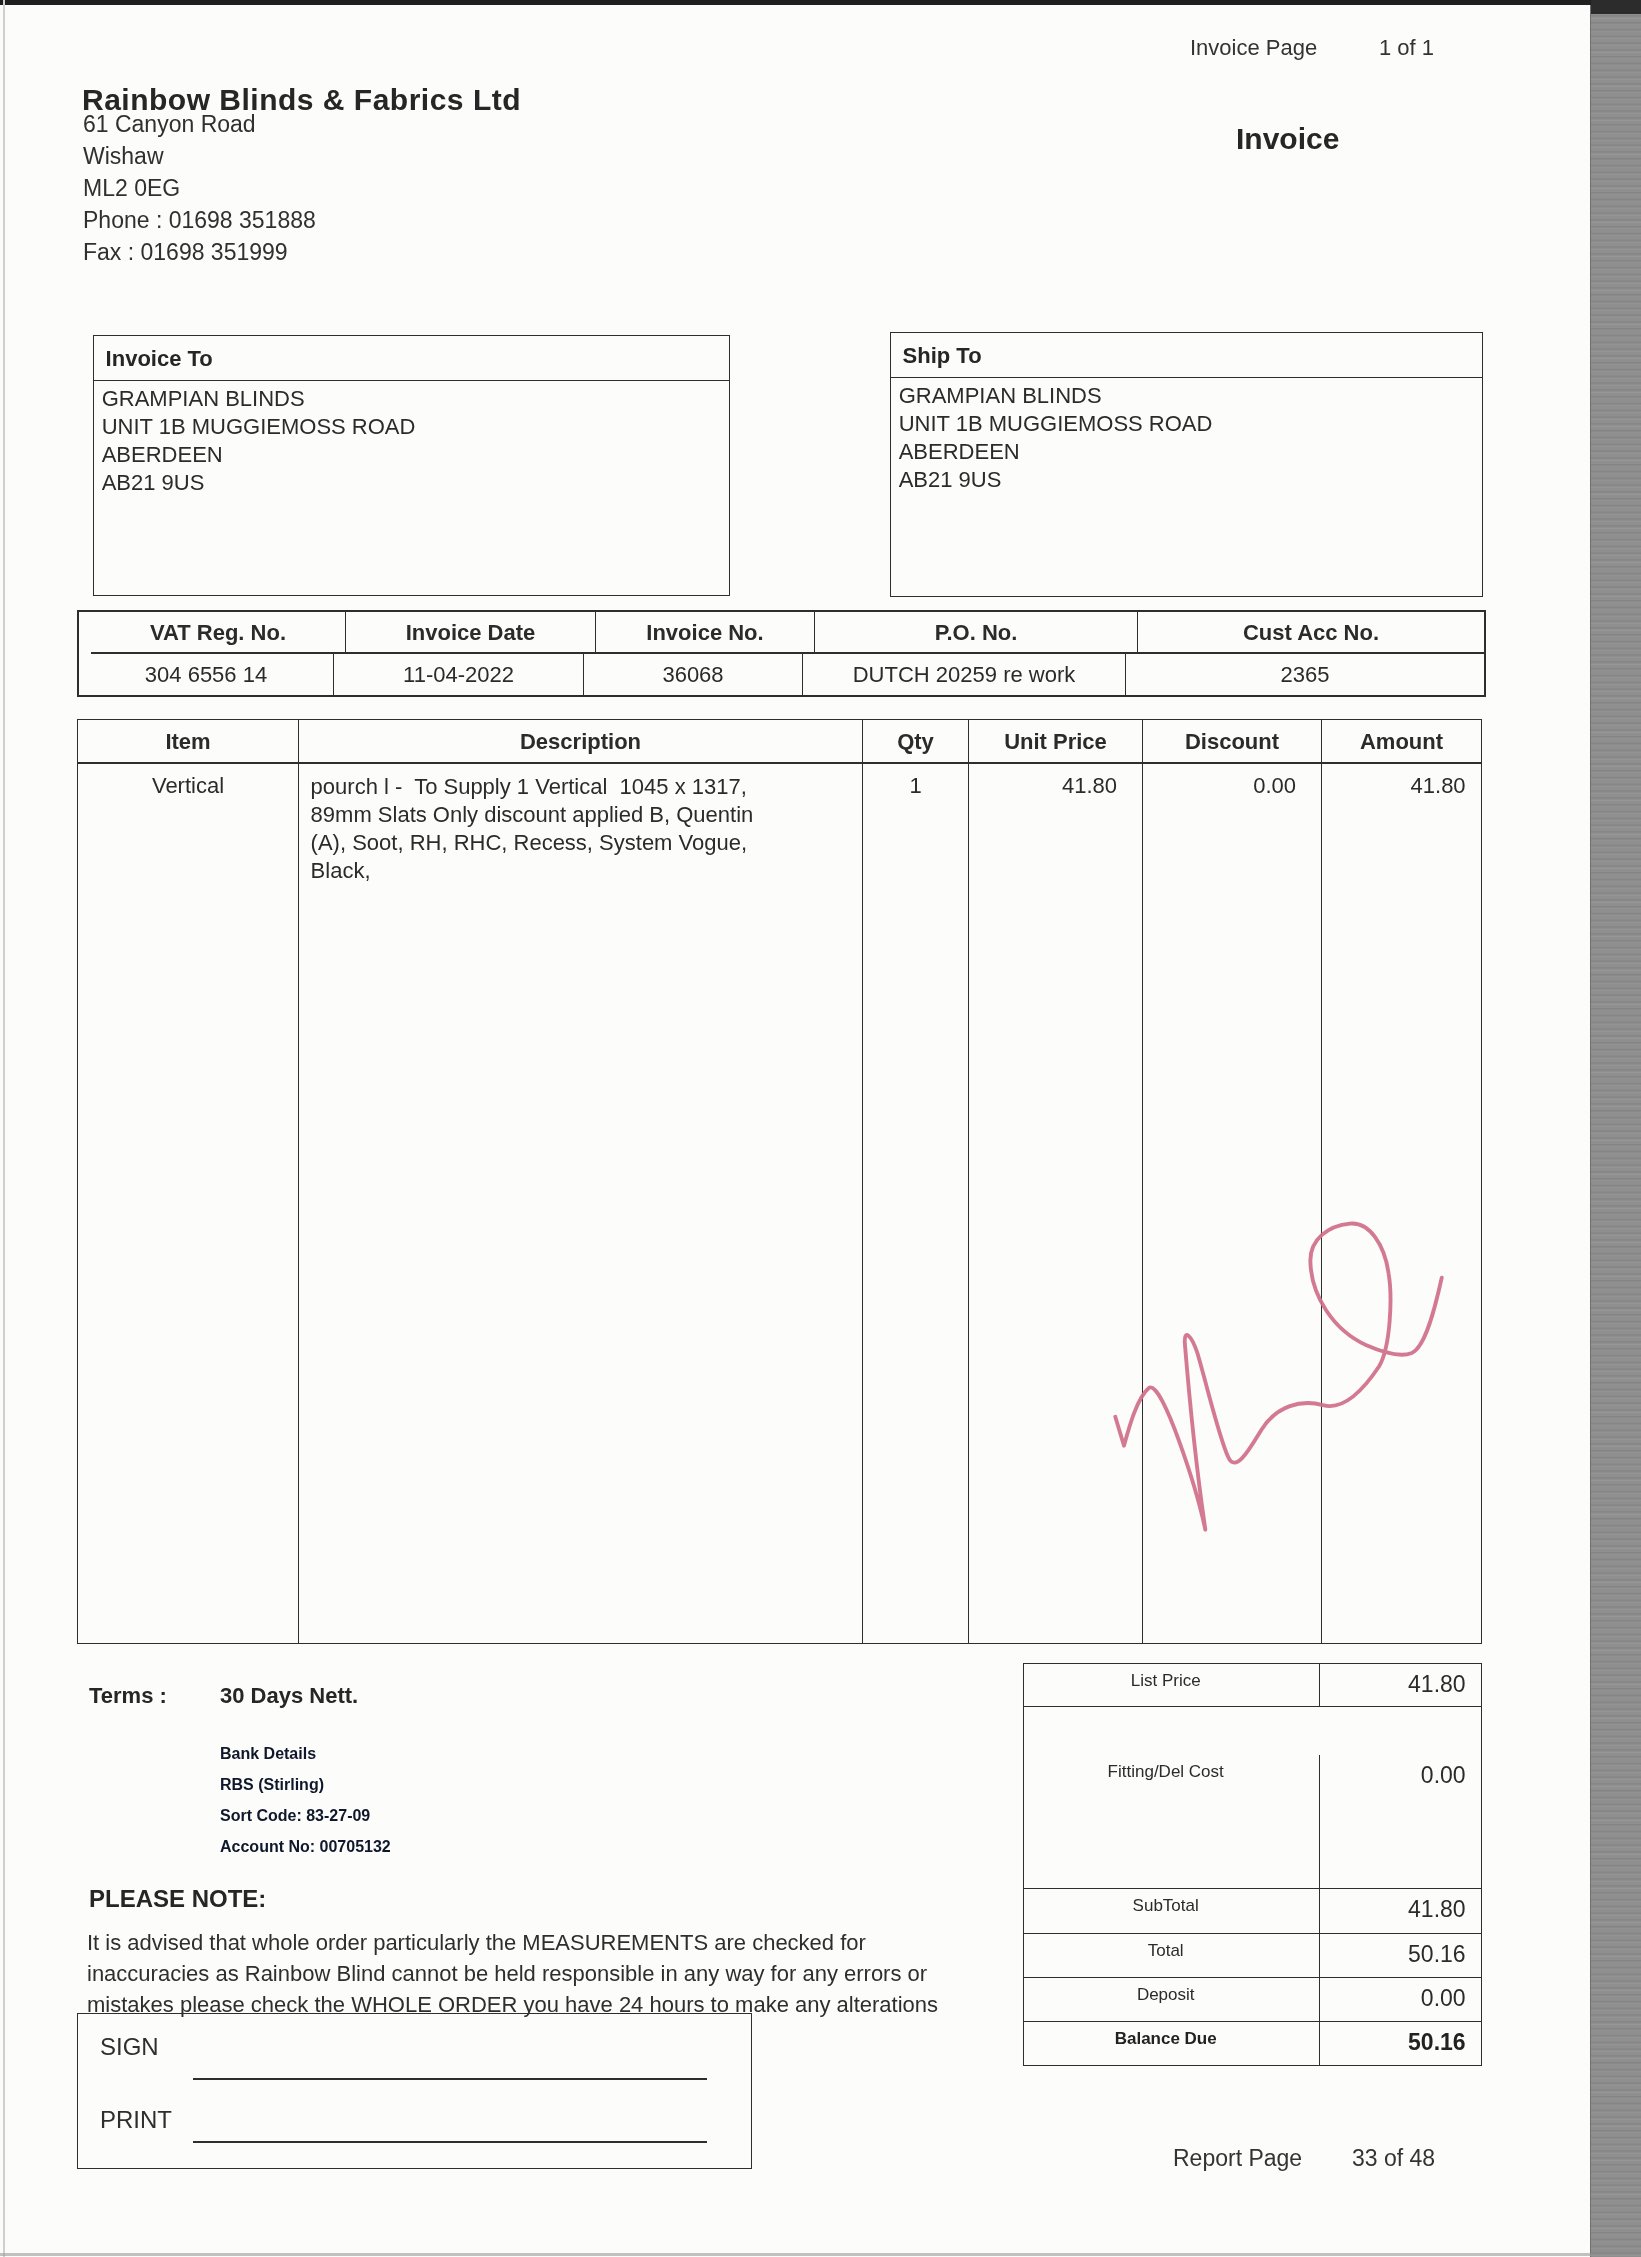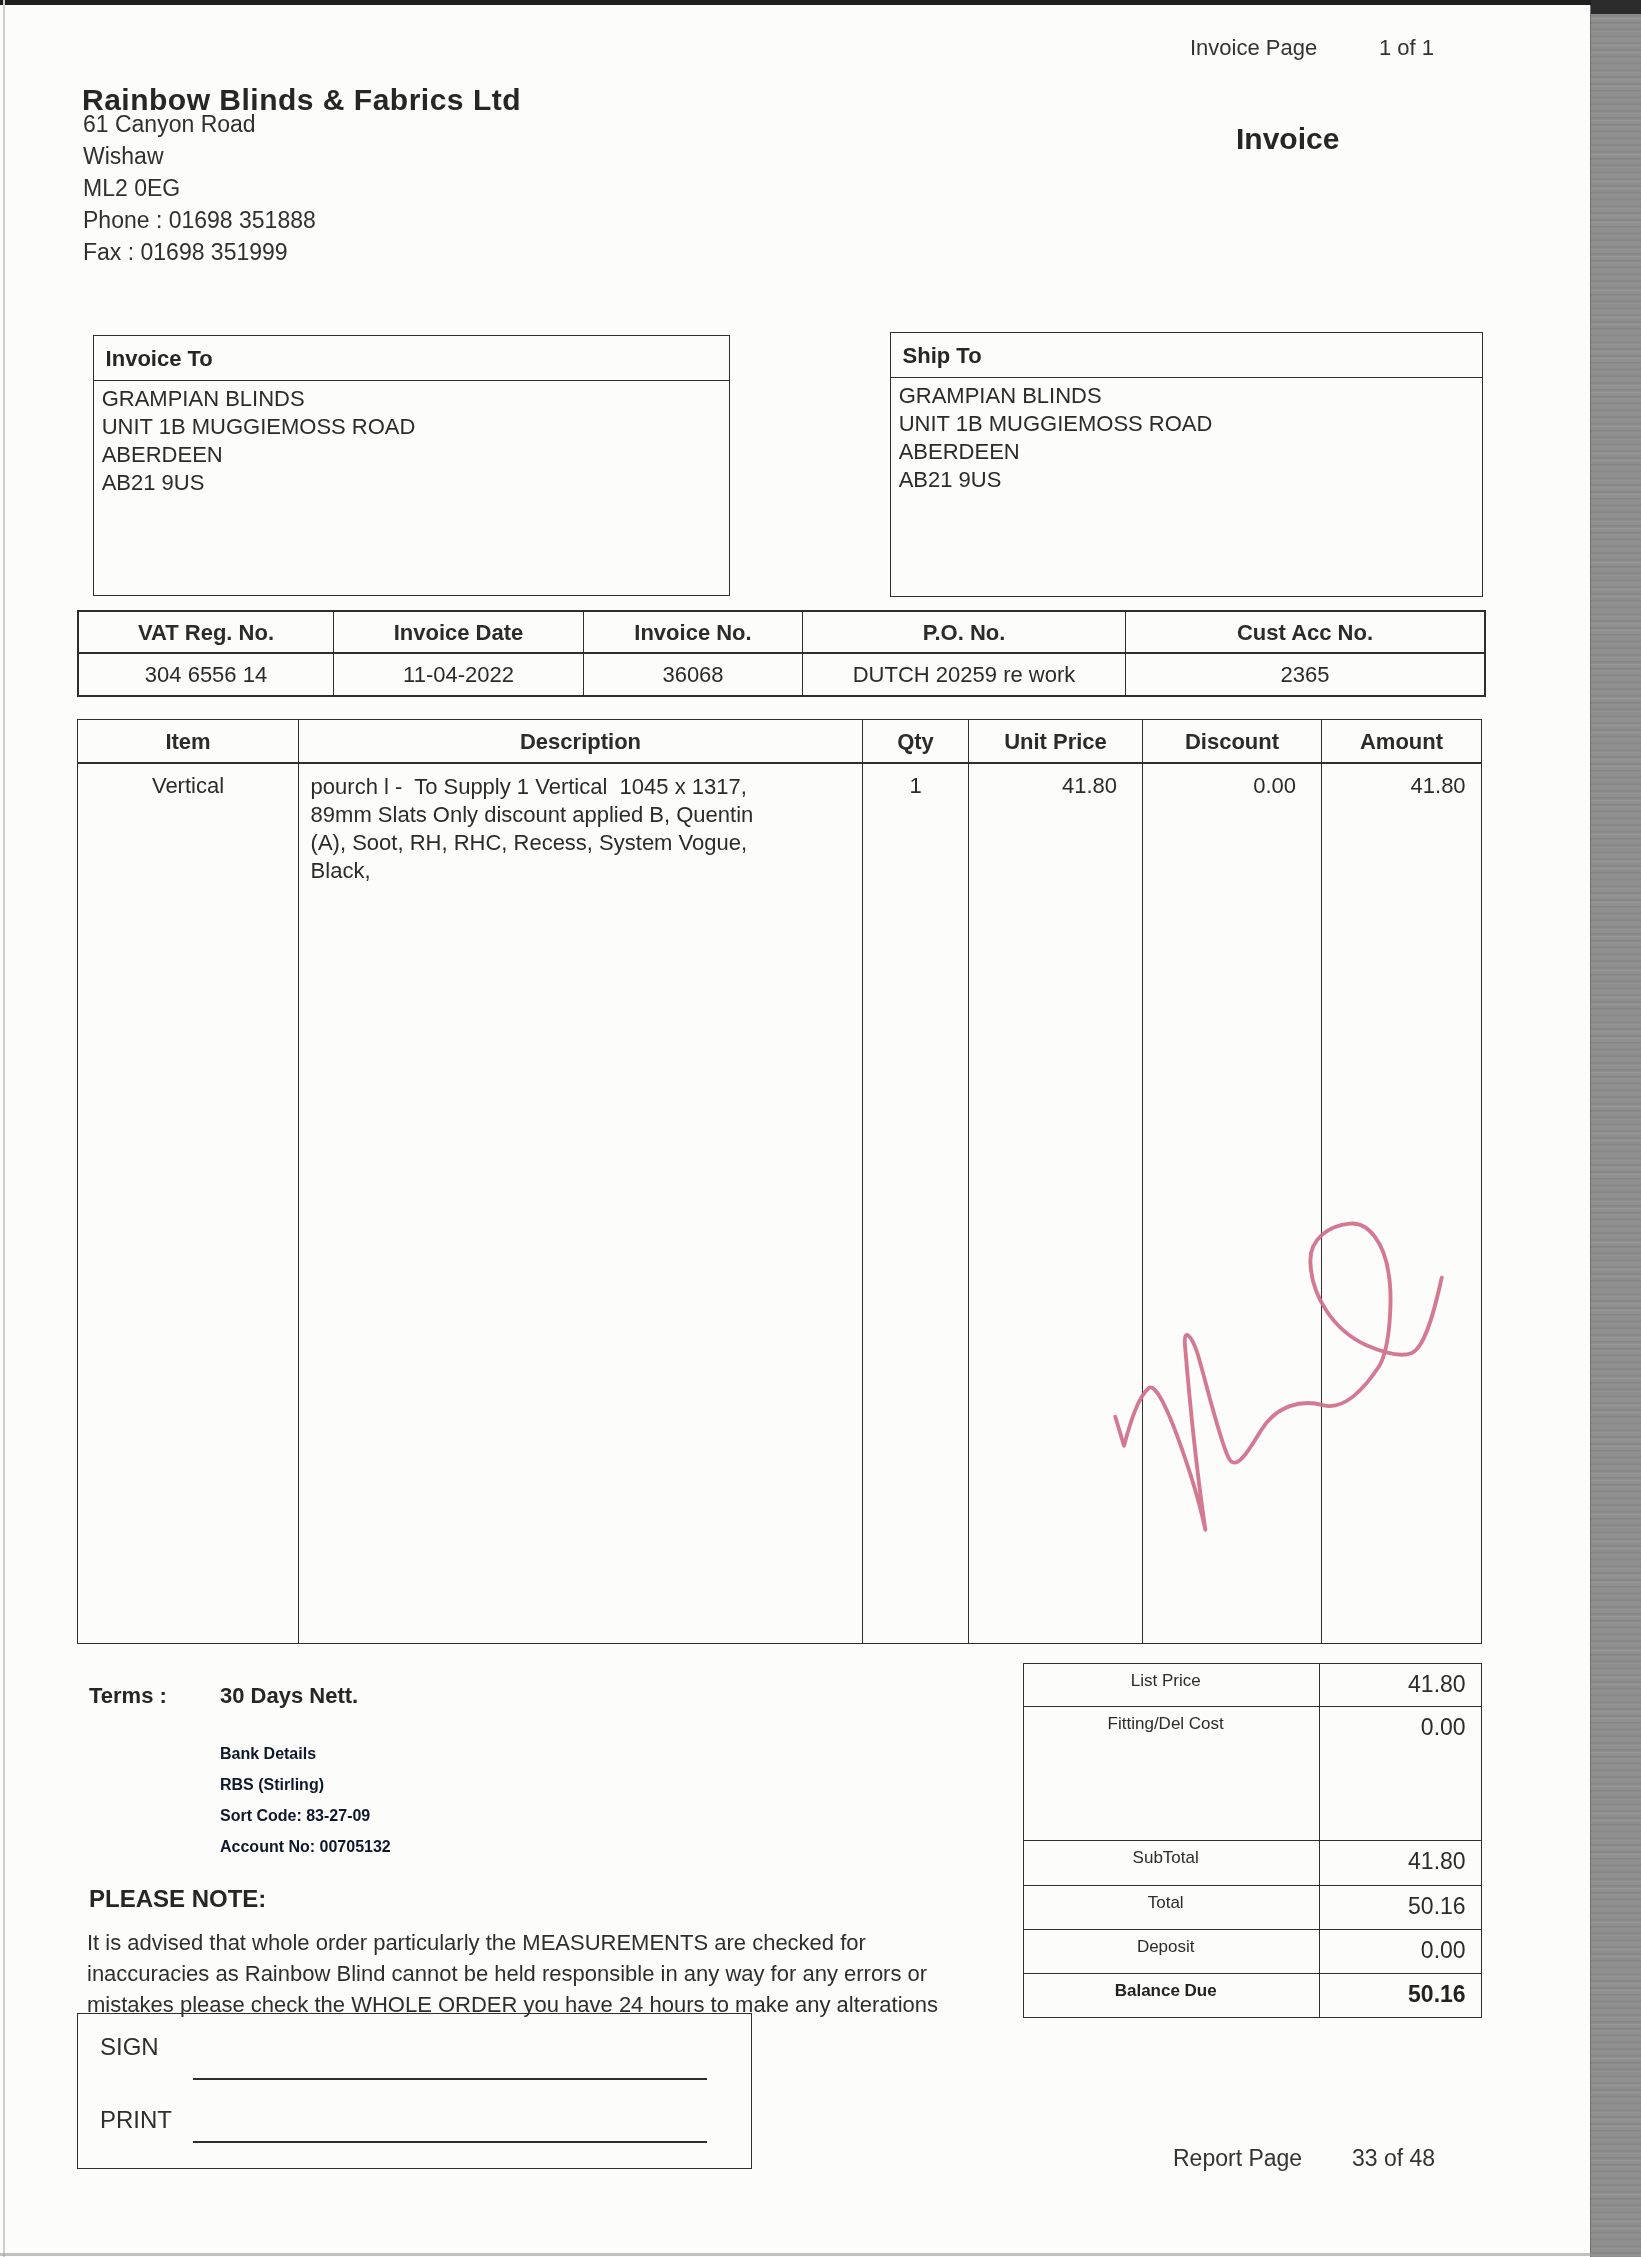--- a/index.html
+++ b/index.html
@@ -34,21 +34,21 @@
   .invoice-to-box{left:93px;top:335px;width:635px;height:259px;}
   .ship-to-box{left:890px;top:332px;width:591px;height:263px;}
   .addr-box .hd{
     font-weight:bold;font-size:22px;padding:9.7px 11.6px 8.7px 11.6px;
     border-bottom:1.9px solid #2e2e2e;color:#262626;
   }
   .addr-box .bd{font-size:22px;line-height:28px;padding:3.9px 7.7px 0 7.7px;color:#2b2b2b;}
   
   .meta-table{left:77px;top:610px;width:1405px;border:2.9px solid #2e2e2e;background:transparent;}
   .meta-row{display:flex;}
-  .meta-row.hdr{border-bottom:2.9px solid #2e2e2e;font-weight:bold;}
+  .meta-row.hdr{border-bottom:2.9px solid #2e2e2e;font-weight:bold;margin-left:12px;}
   .meta-cell{
     box-sizing:border-box;text-align:center;font-size:22px;
     padding:7.7px 3.9px 6.8px 3.9px;border-right:1.9px solid #2e2e2e;color:#2b2b2b;
   }
   .meta-cell:last-child{border-right:none;}
   .mc0{width:255px;} .mc1{width:250px;} .mc2{width:219px;} .mc3{width:323px;} .mc4{flex:1;}
   
   .items-table{
     left:77px;top:719px;width:1405px;height:925px;
     border:1.9px solid #2e2e2e;display:flex;flex-direction:column;box-sizing:border-box;
@@ -73,21 +73,21 @@
   .terms-value{left:220px;top:1683px;font-size:22px;color:#262626;}
   .bank-lines{left:220px;top:1738px;font-size:16px;line-height:31px;color:#0f172a;font-weight:bold;}
   .note-heading{left:89px;top:1885px;font-size:24px;color:#262626;}
   .note-body{left:87px;top:1927px;font-size:22px;line-height:31px;color:#2e2e2e;}
   
   .totals{left:1023px;top:1663px;width:459px;border:1.9px solid #2e2e2e;box-sizing:border-box;}
   .t-row{display:flex;border-bottom:1.9px solid #2e2e2e;}
   .t-row:last-child{border-bottom:none;}
   .t-label{flex:1;text-align:center;font-size:17px;padding:6.8px 11.6px 0 0;color:#2b2b2b;}
   .t-value{width:162px;border-left:1.9px solid #2e2e2e;text-align:right;font-size:23px;padding:6.8px 15.4px 0 0;color:#2b2b2b;box-sizing:border-box;}
-  .t-h44{height:42px;} .t-h138{height:133px;} .t-h46{height:44px;} .t-h45{height:43px;}
+  .t-h44{height:42px;} .t-h138{height:133px;margin-top:48px;} .t-h46{height:44px;} .t-h45{height:43px;}
   .t-bold .t-label,.t-bold .t-value{font-weight:bold;color:#222;}
   
   .sign-box{left:77px;top:2013px;width:673px;height:154px;border:1.9px solid #2e2e2e;}
   .sign-label{left:100px;top:2033px;font-size:24px;color:#2e2e2e;}
   .print-label{left:100px;top:2095px;font-size:24px;color:#2e2e2e;margin-top:11px;}
   .sign-line{left:193px;top:2078px;width:514px;height:1.9px;background:#2e2e2e;}
   .print-line{left:193px;top:2141px;width:514px;height:1.9px;background:#2e2e2e;}
   
   .report-label{left:1173px;top:2145px;font-size:23px;color:#333;}
   .report-value{left:1352px;top:2145px;font-size:23px;color:#333;}

